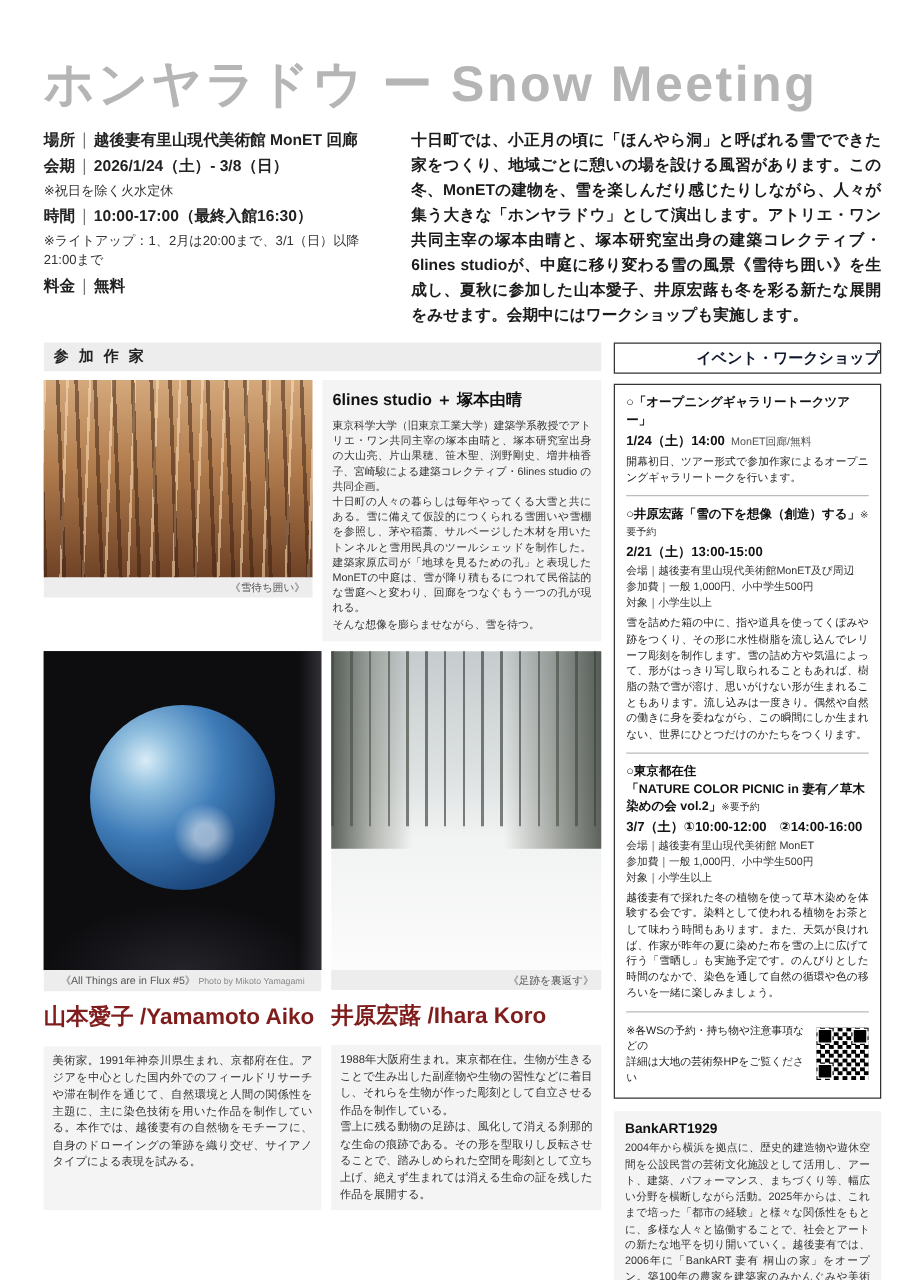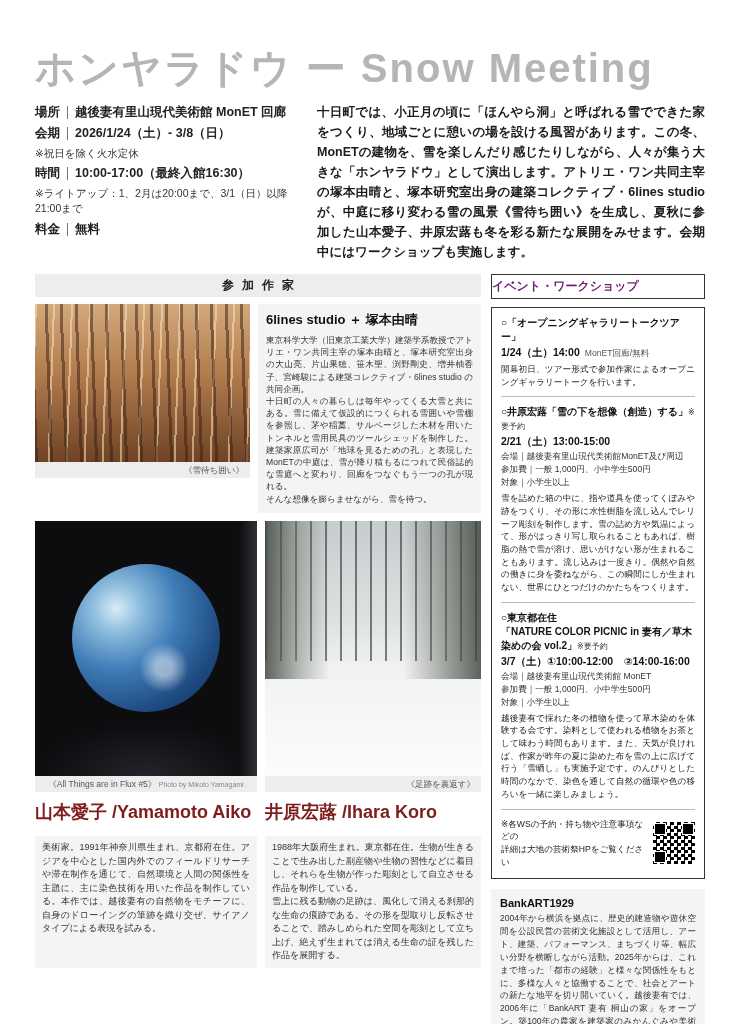--- a/index.html
+++ b/index.html
@@ -8,28 +8,28 @@
 
   
   .main-title { font-size:40px; font-weight:800; color:#b5b5b5; letter-spacing:2px; line-height:1.1; margin-bottom:12px; white-space:nowrap;margin-top:20px; }
 
   
   .top-row { display:flex; gap:14px; margin-bottom:12px; }
   .info-col { width:268px; flex:none; padding-top:2px; }
   .info-line { display:flex; align-items:center; font-size:12.5px; font-weight:700; color:#222; margin-bottom:4px; }
   .sep { display:inline-block; width:0; height:13px; border-left:1px solid #777; margin:0 7px; }
   .info-note { font-size:10.5px; font-weight:400; color:#333; margin:0 0 4px; line-height:1.45; }
-  .intro-col { flex:1; font-size:12.5px; font-weight:600; line-height:1.6; text-align:justify; color:#1b1b1d; }
+  .intro-col { flex:1; font-size:12.5px; font-weight:600; line-height:1.6; text-align:justify; color:#1b1b1d;margin-left:12px; }
 
   
   .main-row { display:flex; gap:10px; }
   .artists-col { width:446px; flex:none; }
   .events-col { flex:1; }
 
-  .section-band { background:#ededed; text-align:center; font-size:12px; font-weight:700; letter-spacing:8px; text-indent:8px; padding:3px 0; margin-bottom:7px; color:#222; }
+  .section-band { background:#ededed; text-align:left; font-size:12px; font-weight:700; letter-spacing:8px; text-indent:8px; padding:3px 0; margin-bottom:7px; color:#222; }
 
   .row1 { display:flex; gap:8px; margin-bottom:8px; align-items:flex-start; }
   .bamboo-wrap { width:215px; flex:none; }
   .photo-bamboo { height:158px;
     background:
       repeating-linear-gradient(88deg, rgba(55,28,14,.5) 0 3px, rgba(0,0,0,0) 3px 15px),
       repeating-linear-gradient(92deg, rgba(255,226,186,.55) 0 2px, rgba(0,0,0,0) 2px 18px),
       linear-gradient(180deg,#d4a97c 0%,#b07b4d 45%,#6e4226 100%); }
   .caption-band { background:#ededed; font-size:8.5px; color:#555; padding:3px 6px; line-height:1.2; }
   .cap-right { text-align:right; }
@@ -52,21 +52,21 @@
         radial-gradient(circle at 62% 70%, rgba(255,255,255,.5) 0 6%, rgba(255,255,255,0) 18%),
         radial-gradient(circle at 30% 30%, #d9ecf7 0%, #8fbede 16%, #3f7cb8 42%, #1e4a80 72%, #122b52 100%); }
   .photo-snowpath { height:255px; background:
       linear-gradient(90deg, rgba(66,72,64,.85) 0%, rgba(112,118,106,.45) 16%, rgba(0,0,0,0) 30%, rgba(0,0,0,0) 64%, rgba(96,102,92,.5) 82%, rgba(56,62,54,.8) 100%) top / 100% 62% no-repeat,
       repeating-linear-gradient(90deg, rgba(44,50,42,.6) 0 2px, rgba(0,0,0,0) 2px 15px) top / 100% 55% no-repeat,
       linear-gradient(180deg,#c6ccce 0%,#dde1e2 38%,#f1f2f2 58%,#fcfcfc 100%); }
   .artist-name { font-size:18px; font-weight:800; color:#7f1d1d; margin:8px 0 12px; }
   .artist-bio { font-size:9px; line-height:1.5; color:#333; background:#f4f4f4; padding:5px 7px; text-align:justify; white-space:pre-line; flex:1; }
 
   
-  .events-header { border:1.5px solid #333; text-align:left; font-size:12px; font-weight:700; padding:3px 0; margin-bottom:8px; color:#701a75; }
+  .events-header { border:1.5px solid #333; text-align:right; font-size:12px; font-weight:700; padding:3px 0; margin-bottom:8px; color:#0f172a; }
   .events-box { border:1.5px solid #333; padding:8px 9px 9px; }
   .event-title { font-size:10px; font-weight:700; line-height:1.4; color:#111; }
   .event-note { font-size:8px; font-weight:400; color:#333; }
   .event-dt { font-size:10.5px; font-weight:700; color:#111; margin:2px 0 1px; }
   .event-dt-extra { font-size:8.6px; font-weight:400; color:#555; margin-left:5px; }
   .event-meta { font-size:8.6px; color:#333; line-height:1.5; }
   .event-desc { font-size:8.6px; color:#222; line-height:1.48; text-align:justify; margin-top:3px; }
   .event-divider { border:none; border-top:1px solid #bbb; margin:8px 0; }
   .events-note-row { display:flex; gap:7px; align-items:center; }
   .events-note { font-size:8.6px; line-height:1.5; color:#222; flex:1; white-space:pre-line; }

